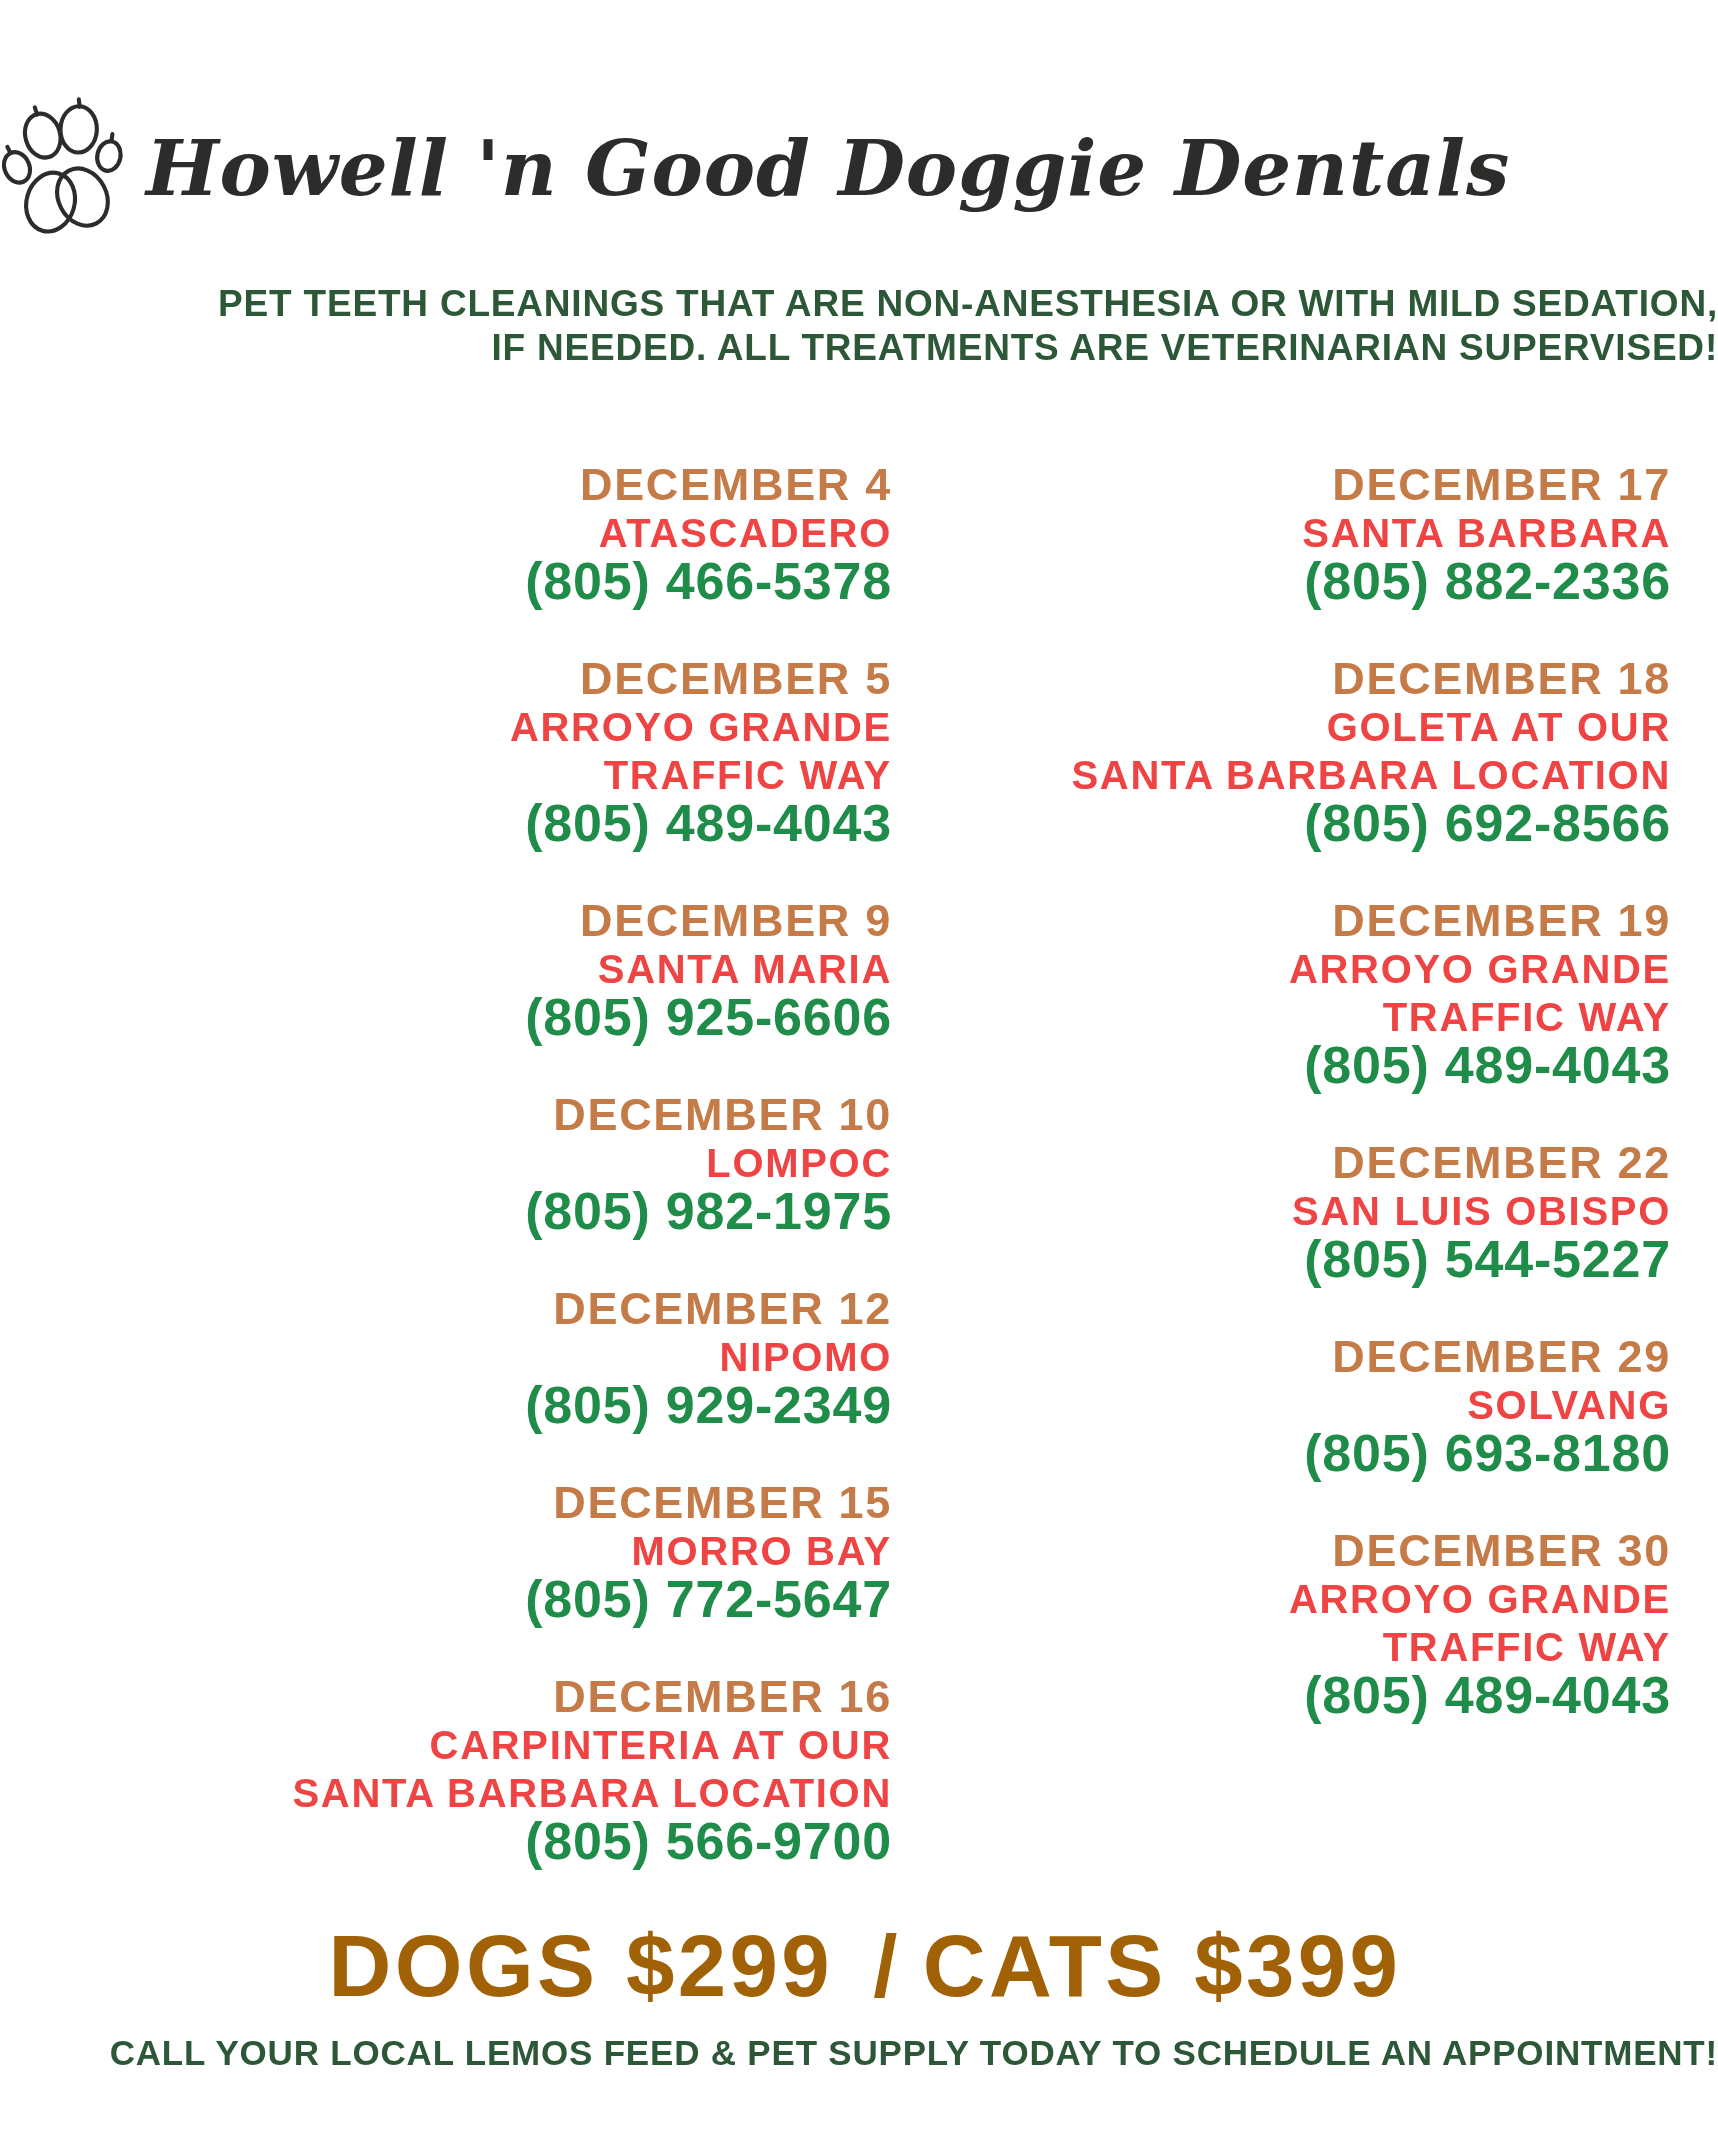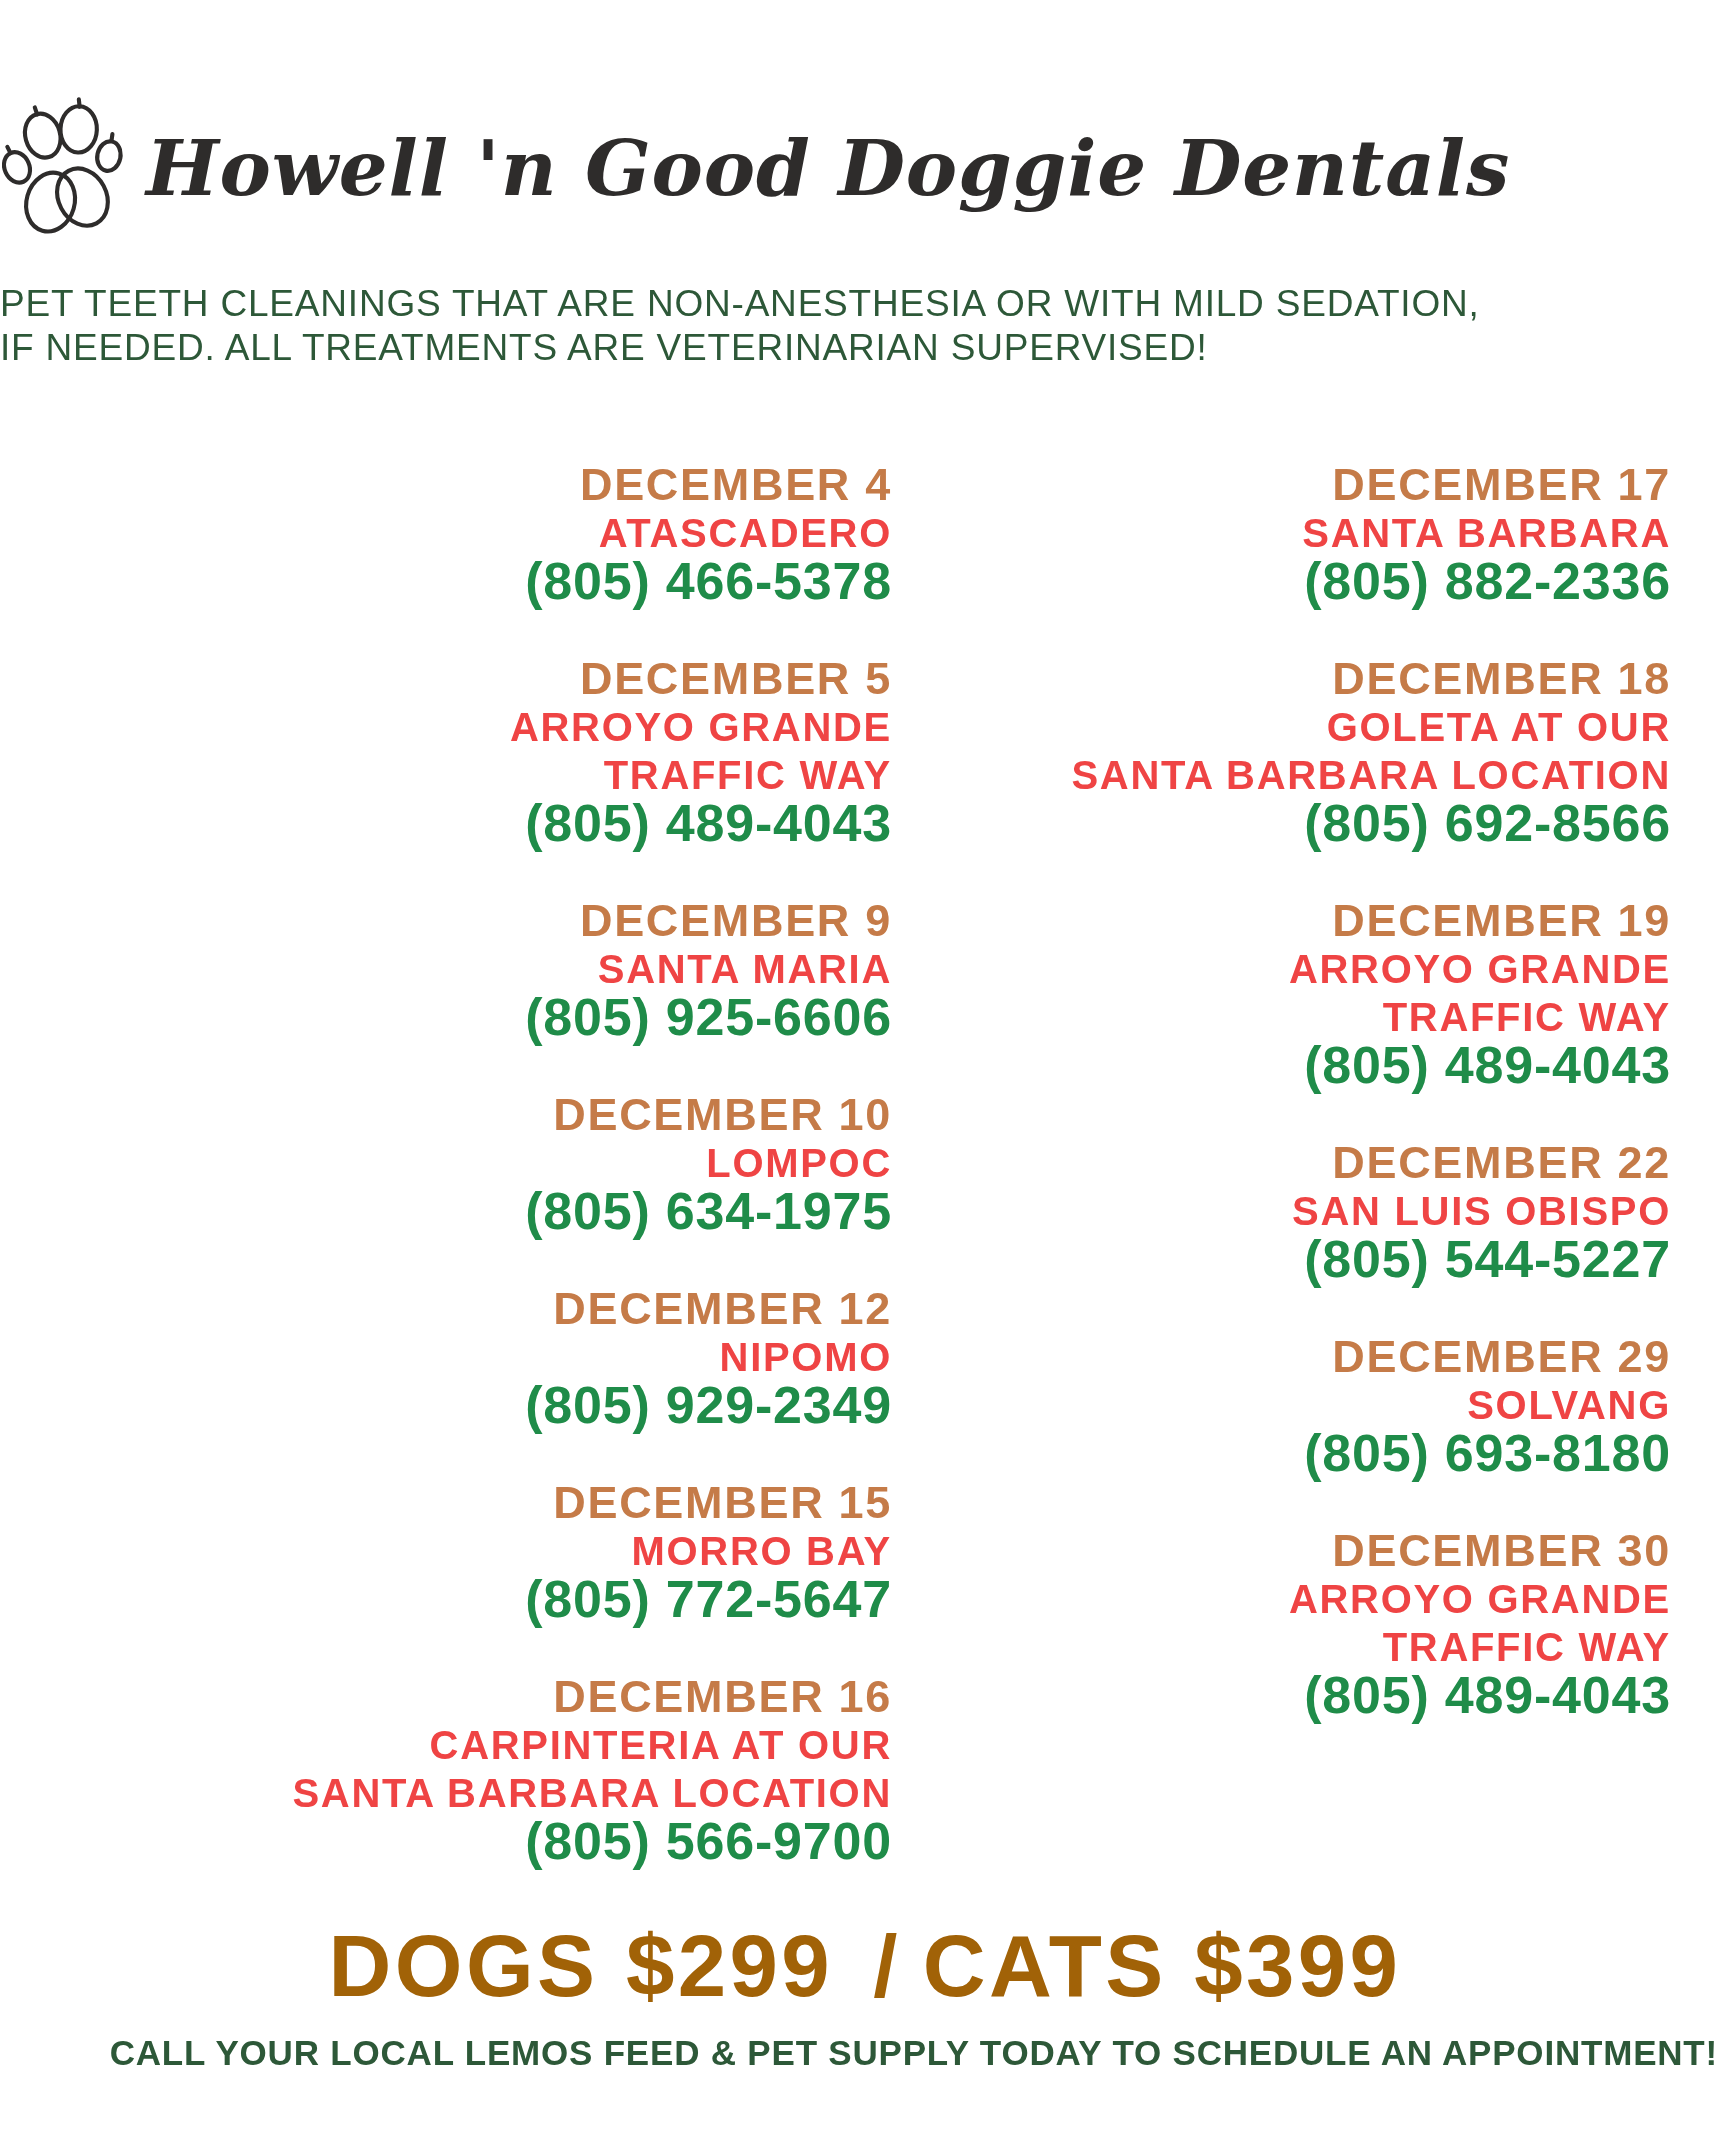--- a/index.html
+++ b/index.html
@@ -43,23 +43,23 @@
     color: #2e2c2b;
     white-space: nowrap;
   }
 
   
   .subtitle {
     position: absolute;
     top: 282px;
     left: 0;
     width: 100%;
-    text-align: left;
+    text-align: right;
     color: #2d5838;
-    font-weight: 400;
+    font-weight: 700;
     font-size: 37px;
     line-height: 44px;
     letter-spacing: 0.8px;
   }
 
   
   .columns {
     position: absolute;
     top: 461px;
     left: 0;
@@ -172,21 +172,21 @@
           <div class="phone">(805) 489-4043</div>
         </div>
         <div class="entry">
           <div class="date">DECEMBER 9</div>
           <div class="loc">SANTA MARIA</div>
           <div class="phone">(805) 925-6606</div>
         </div>
         <div class="entry">
           <div class="date">DECEMBER 10</div>
           <div class="loc">LOMPOC</div>
-          <div class="phone">(805) 634-1975</div>
+          <div class="phone">(805) 982-1975</div>
         </div>
         <div class="entry">
           <div class="date">DECEMBER 12</div>
           <div class="loc">NIPOMO</div>
           <div class="phone">(805) 929-2349</div>
         </div>
         <div class="entry">
           <div class="date">DECEMBER 15</div>
           <div class="loc">MORRO BAY</div>
           <div class="phone">(805) 772-5647</div>

